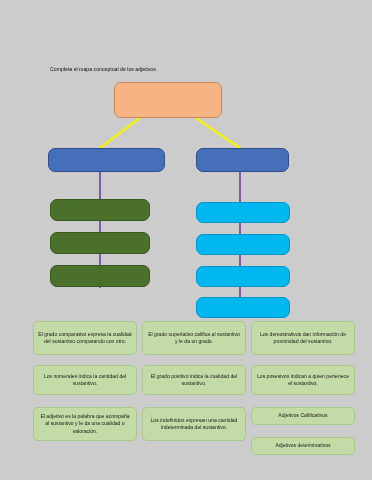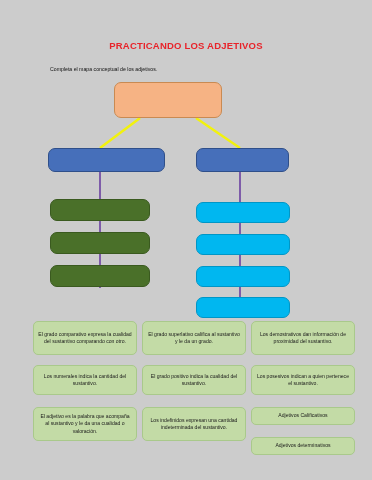--- a/index.html
+++ b/index.html
@@ -84,21 +84,20 @@
     align-items: center;
     justify-content: center;
     padding: 2px 4px;
   }
 </style>
 </head>
 <body>
 
 <div class="page">
 
-  <div class="title">PRACTICANDO  LOS ADJETIVOS</div>
   <div class="instruction">Completa el mapa conceptual de los adjetivos.</div>
 
   <svg class="links" viewBox="0 0 372 480">
 
     <line x1="140" y1="118" x2="100" y2="148" stroke="#f2f20d" stroke-width="2.4"></line>
 
     <line x1="196" y1="118" x2="240" y2="148" stroke="#f2f20d" stroke-width="2.4"></line>
 
     <line x1="100" y1="172" x2="100" y2="288" stroke="#6a3fa0" stroke-width="1.6"></line>
 

